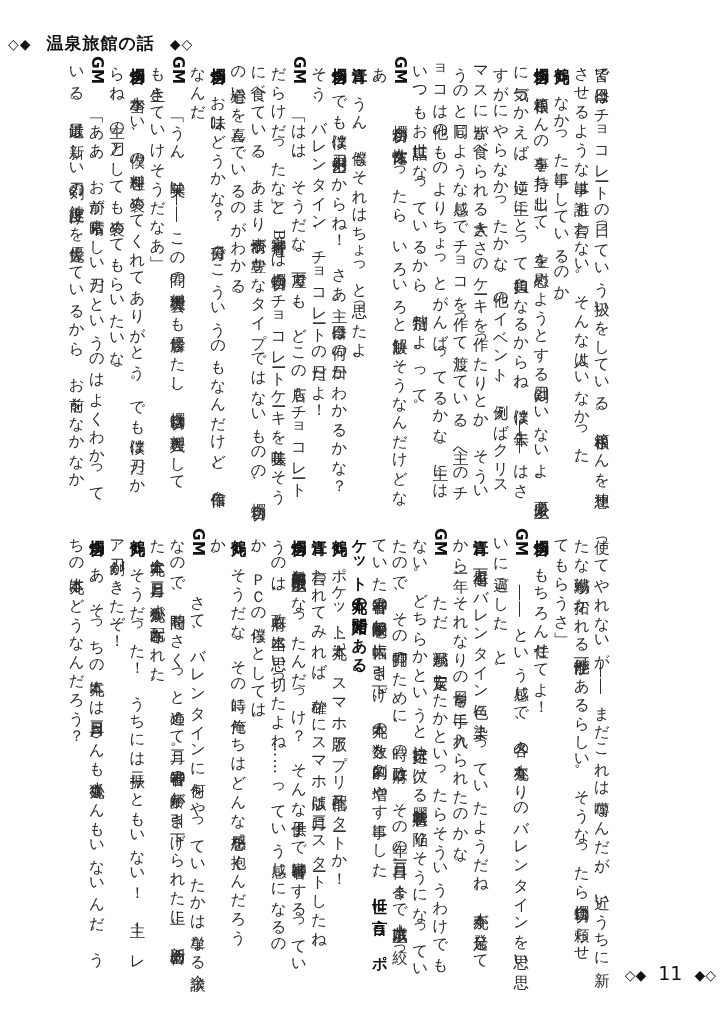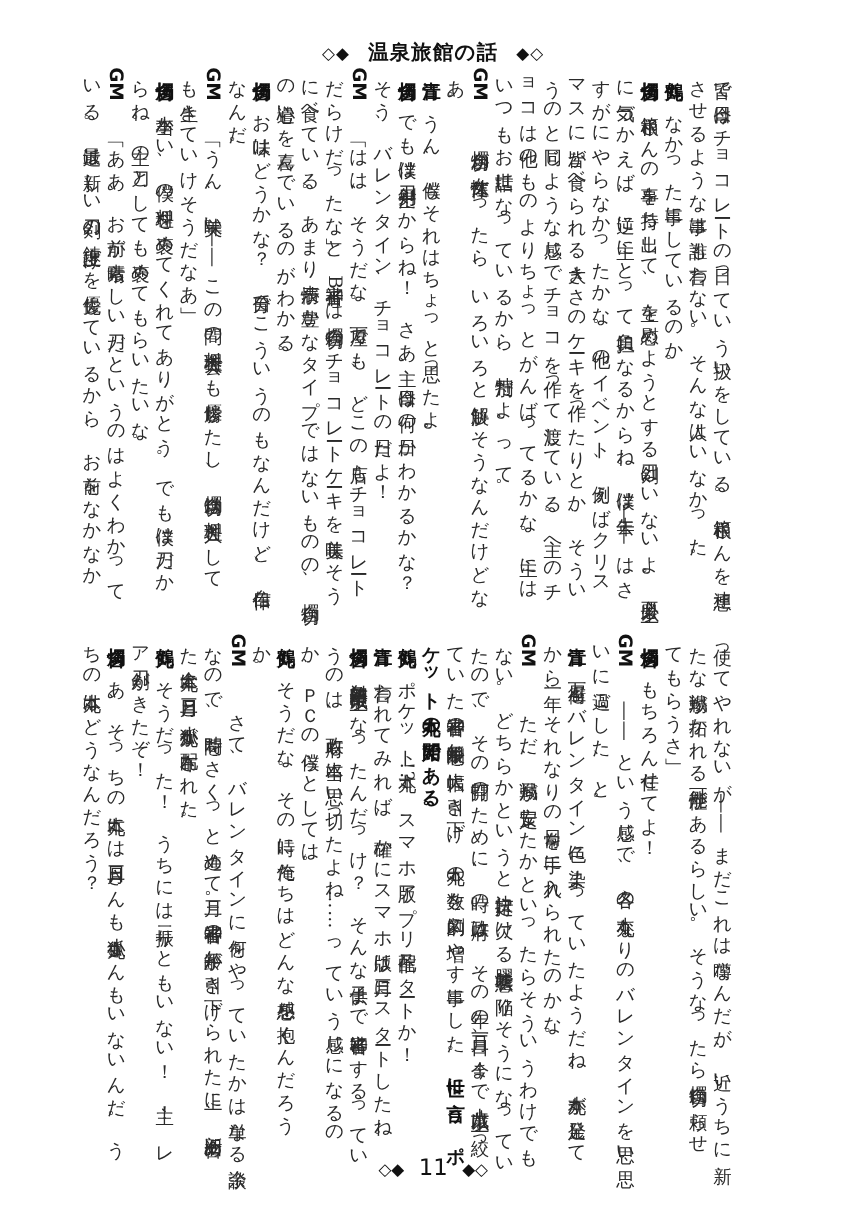--- a/index.html
+++ b/index.html
@@ -1,21 +1,21 @@
 <!DOCTYPE html>
 <html><head>
   <meta charset="utf-8">
   <style>
     html, body { margin:0; padding:0; background:#ffffff; }
     body { width:722px; height:1024px; position:relative; overflow:hidden;
            font-family:"DejaVu Serif","Liberation Serif",serif; color:#2a2a2a; }
-    .header { position:absolute; top:32px; left:0; width:722px; text-align:center;
+    .header { position:absolute; top:32px; left:0; width:722px; text-align:left;
               font-family:"DejaVu Sans","Liberation Sans",sans-serif; font-size:17px; font-weight:bold; color:#111; letter-spacing:1px; }
     .header .orn { font-size:14px; margin:0 8px; }
-    .footer { position:absolute; top:962px; left:0; width:722px; text-align:center;
+    .footer { position:absolute; top:962px; left:0; width:722px; text-align:right;
               font-family:"DejaVu Sans","Liberation Sans",sans-serif; font-size:19px; color:#111; }
     .footer .orn { font-size:14px; margin:0 6px; }
     .block { position:absolute; right:110px; width:570px;
              writing-mode:vertical-rl; -webkit-writing-mode:vertical-rl;
              font-size:15.4px; line-height:20.2px; letter-spacing:1.3px; }
     .block.top { top:56px; height:445px; }
     .block.bottom { top:528px; height:445px; }
     .spk { font-family:"DejaVu Sans","Liberation Sans",sans-serif; font-weight:bold; color:#111;
            display:inline-block; width:auto; margin-bottom:12px; letter-spacing:0px; }
     .para { }

